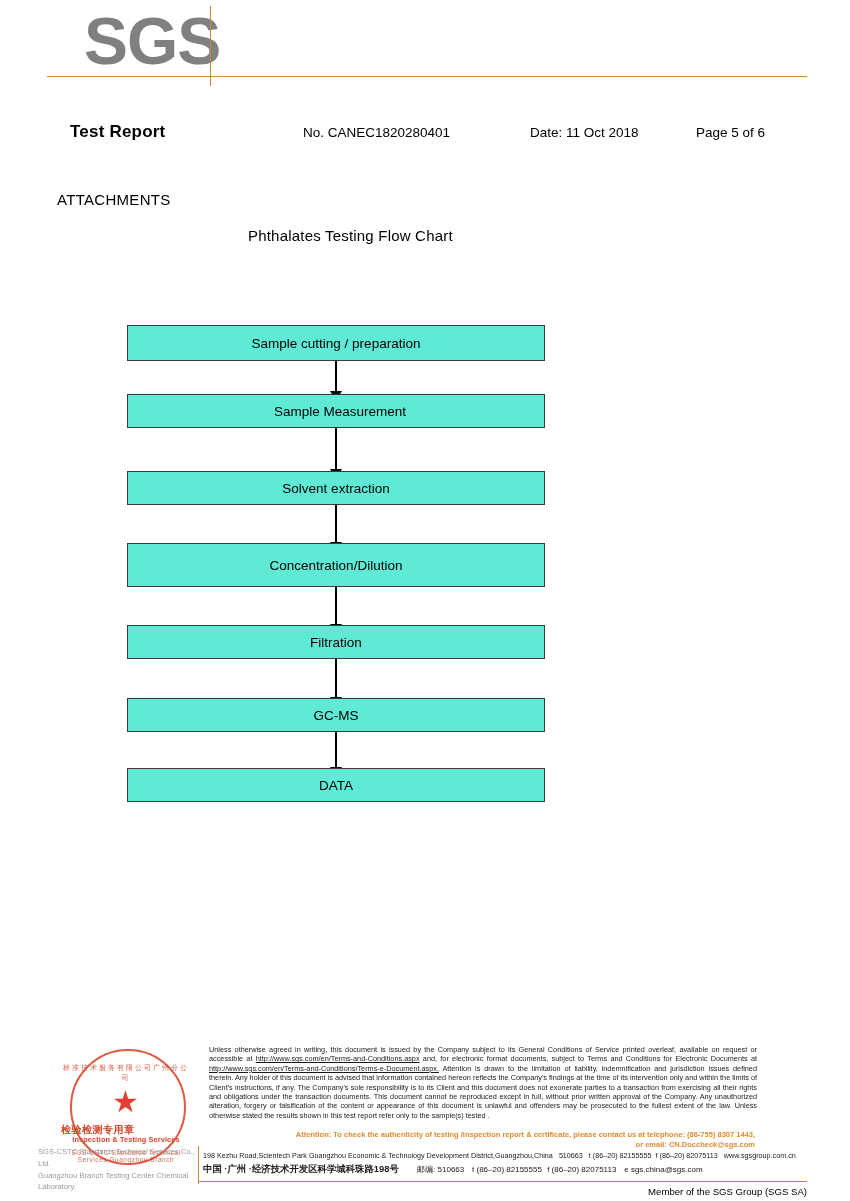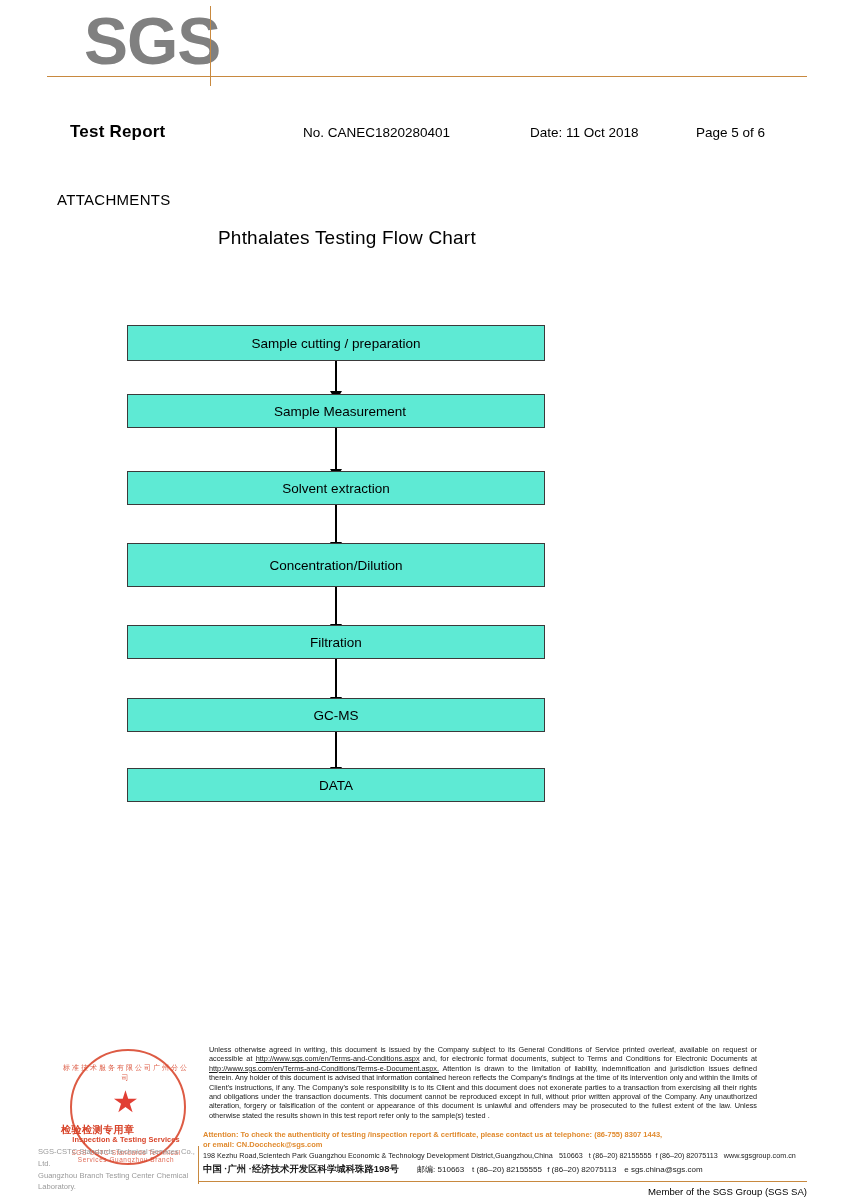--- a/index.html
+++ b/index.html
@@ -23,21 +23,21 @@
   .header-rule{position:absolute;left:47px;top:76px;width:760px;height:1px;background:#c8893f;}
 
   .hdr-row{position:absolute;left:0;top:122px;width:850px;height:22px;margin-left:20px;}
   .hdr-title{position:absolute;left:50px;top:0;font-size:17px;font-weight:bold;letter-spacing:.2px;}
   .hdr-no{position:absolute;left:283px;top:3px;font-size:13.5px;}
   .hdr-date{position:absolute;left:510px;top:3px;font-size:13.5px;}
   .hdr-page{position:absolute;left:676px;top:3px;font-size:13.5px;}
 
   
   .attachments{position:absolute;left:57px;top:191px;font-size:15px;letter-spacing:.3px;}
-  .flow-title{position:absolute;left:218px;top:227px;font-size:19px;letter-spacing:.2px;}
+  .flow-title{position:absolute;left:248px;top:227px;font-size:15px;letter-spacing:.2px;}
 
   .flow{position:absolute;left:0;top:0;width:850px;height:1201px;pointer-events:none;}
 
   .fbox{
     position:absolute;left:127px;width:418px;
     border:1px solid #3a3a3a;
     box-sizing:border-box;
     background:#5eead4;
     display:flex;align-items:center;justify-content:center;
     font-size:13.5px;color:#000;
@@ -83,21 +83,21 @@
   }
 
   .foot-vrule{position:absolute;left:198px;top:1146px;width:1px;height:38px;background:#c8893f;}
   .legal{
     position:absolute;left:209px;top:1045px;width:548px;
     font-size:7.3px;line-height:1.29;color:#1a1a1a;text-align:justify;
   }
   .legal u{text-decoration:underline;}
   .attn{
     position:absolute;left:203px;top:1130px;width:552px;
-    font-size:7.5px;line-height:1.3;color:#e08a2e;font-weight:bold;
+    font-size:7.5px;line-height:1.3;color:#e08a2e;font-weight:bold;text-align:right;
   }
   .addr-en{
     position:absolute;left:203px;top:1151px;width:604px;
     font-size:7.2px;color:#1a1a1a;white-space:nowrap;
   }
   .addr-cn{
     position:absolute;left:203px;top:1163px;width:604px;
     font-size:9.4px;color:#1a1a1a;white-space:nowrap;font-weight:bold;
   }
   .addr-en .sp{display:inline-block;}

